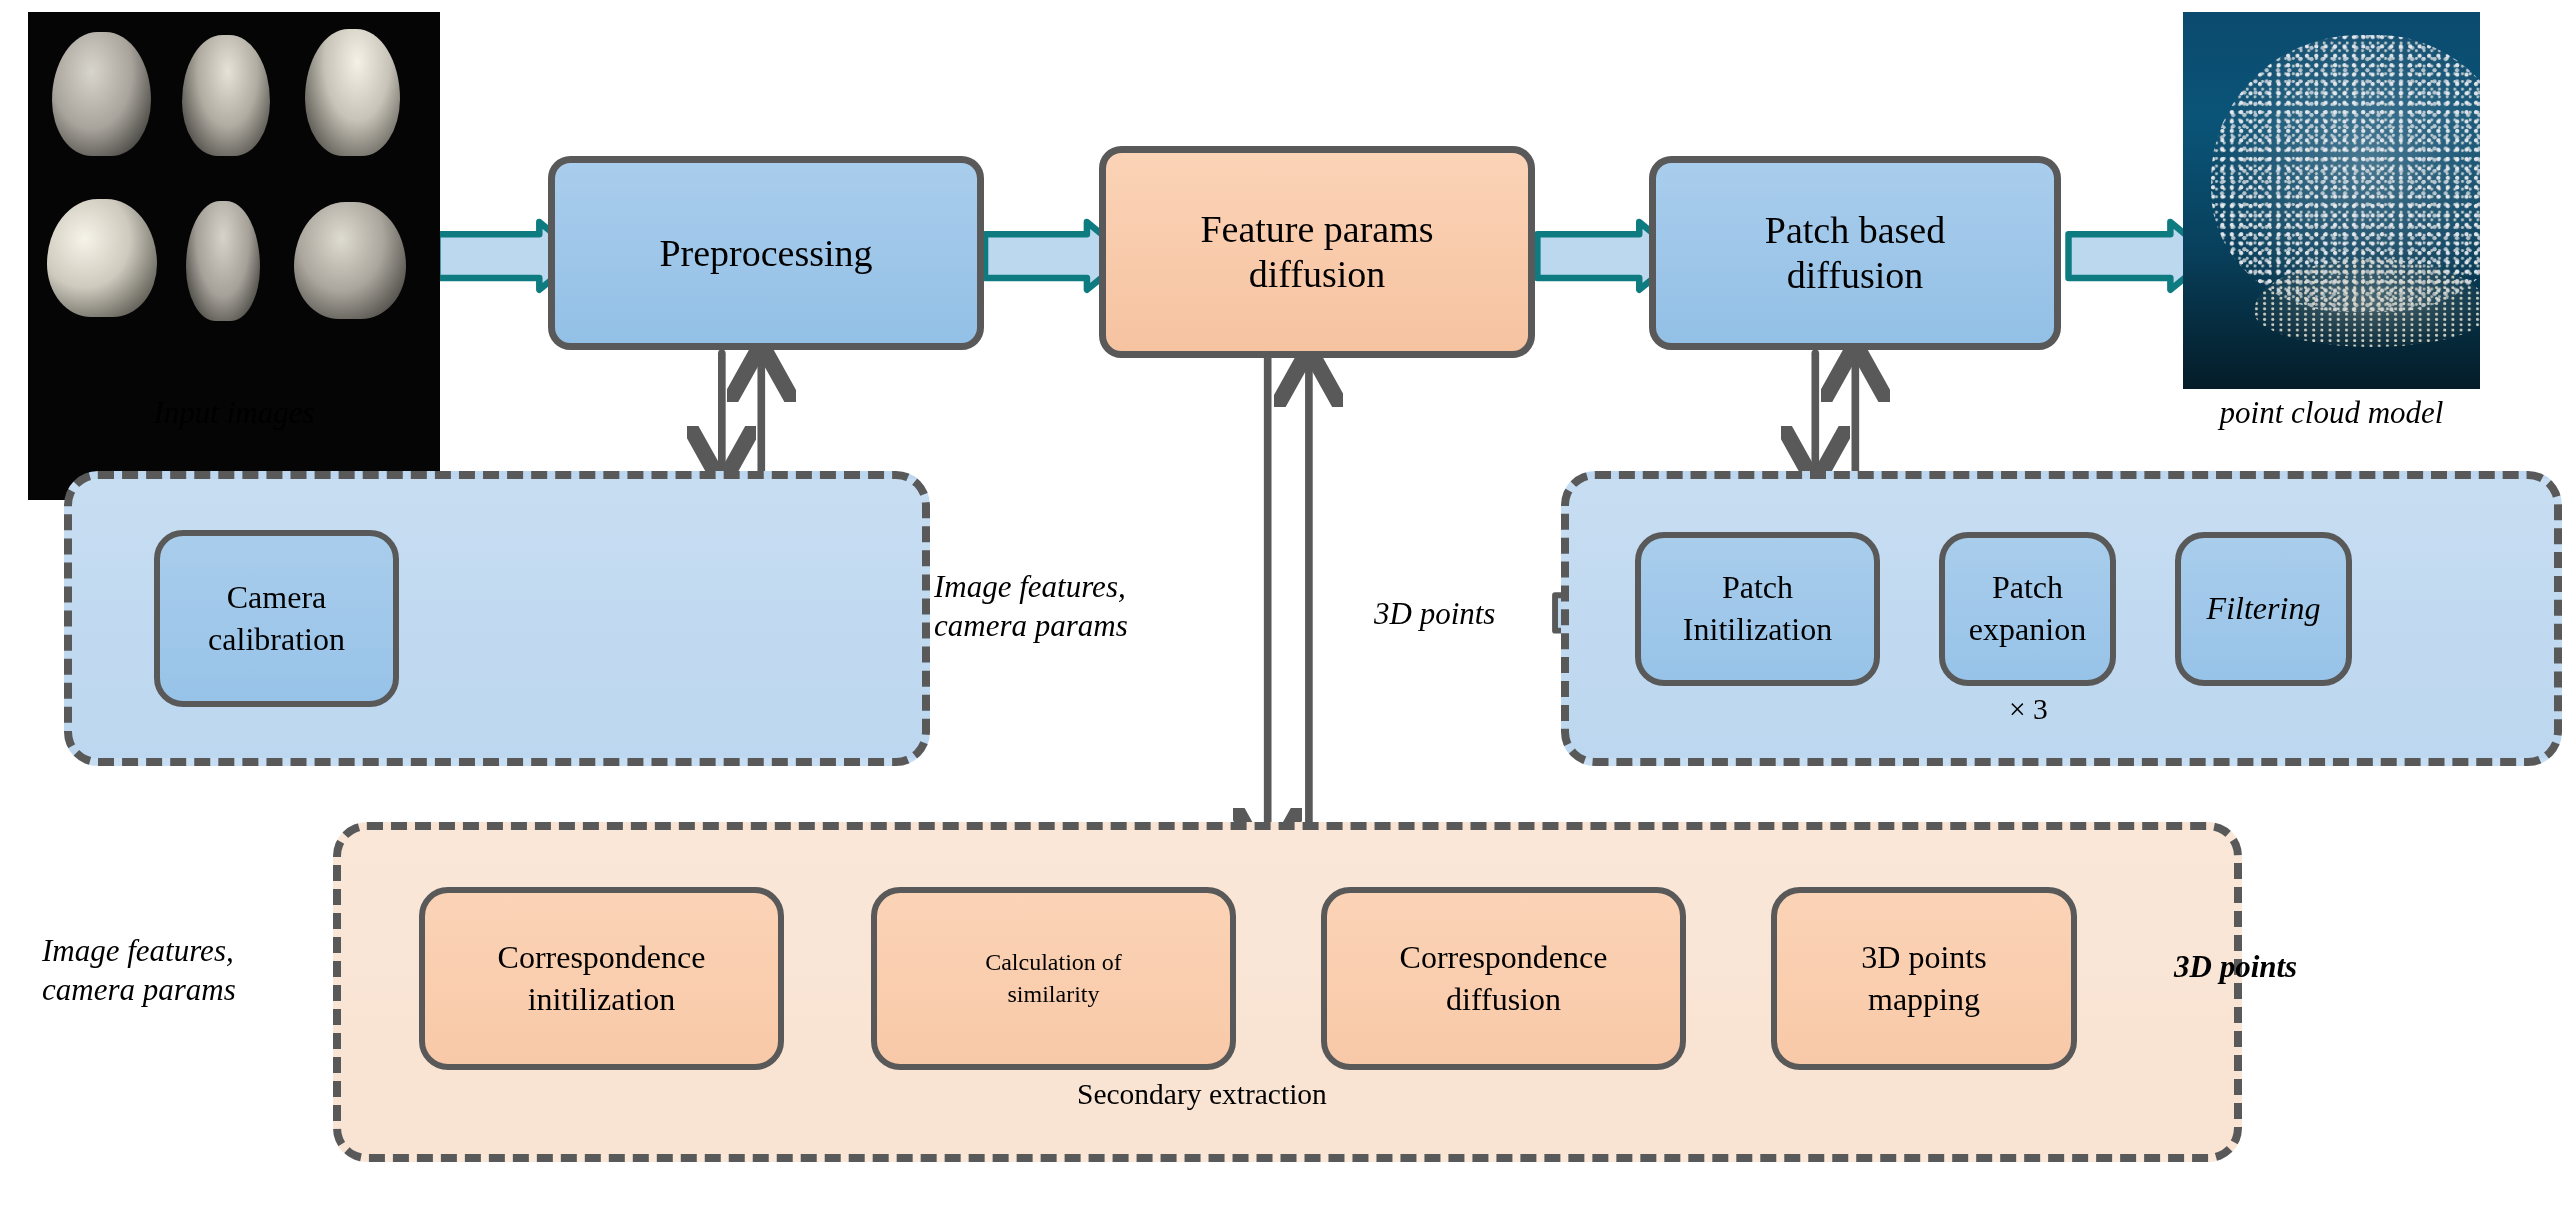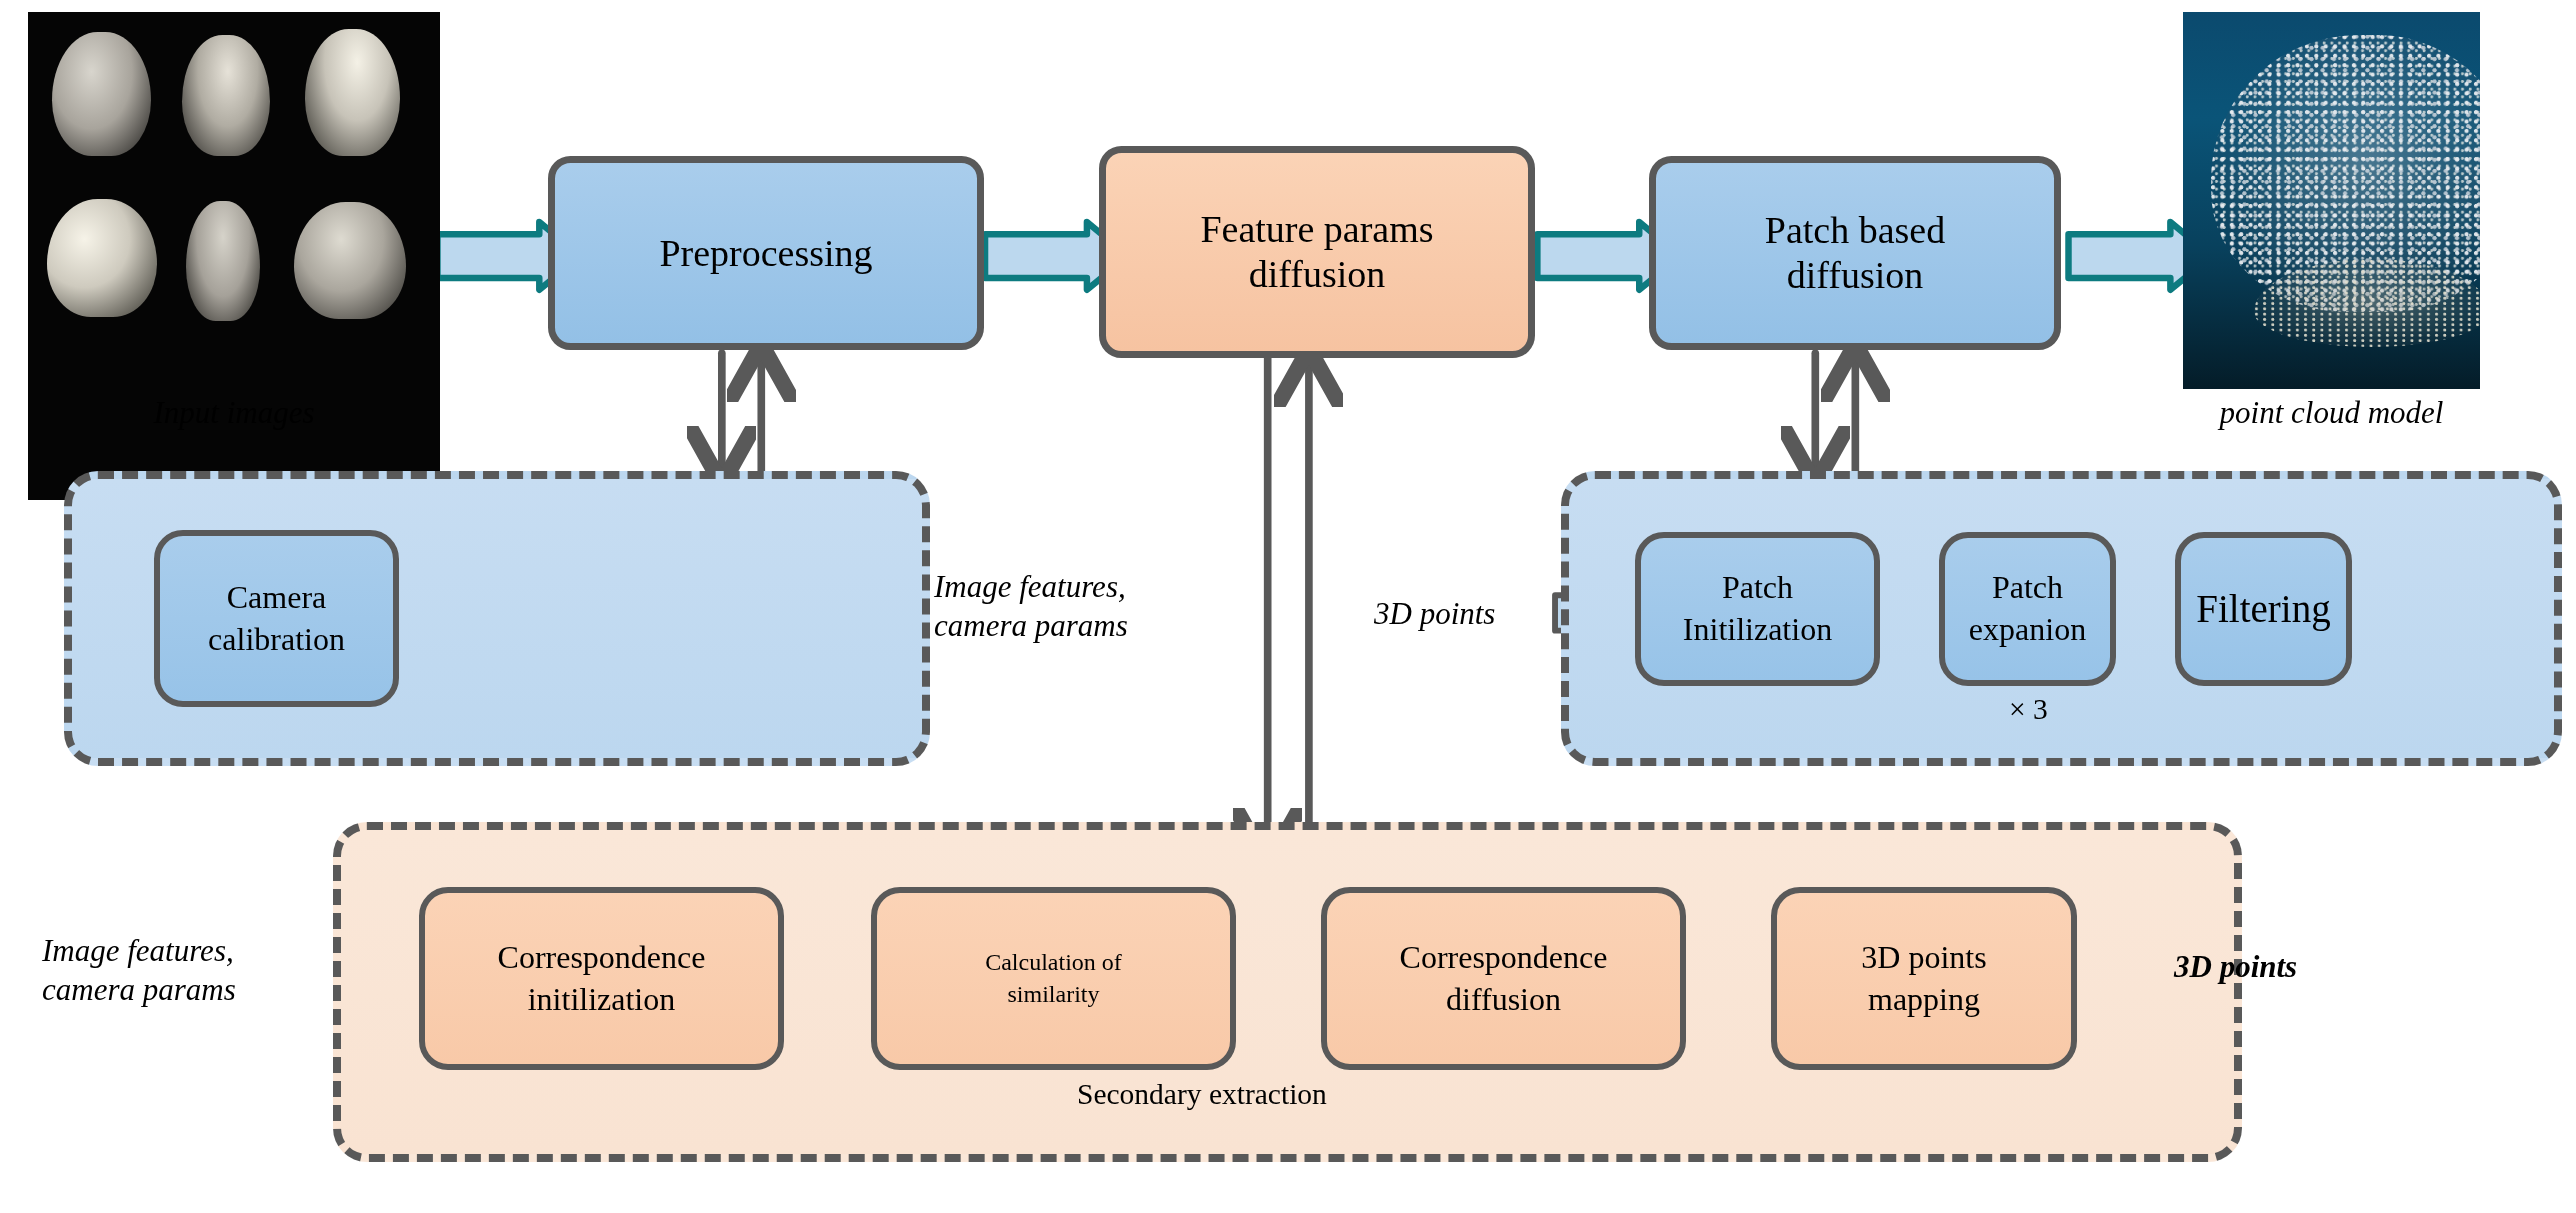--- a/index.html
+++ b/index.html
@@ -197,21 +197,21 @@
   </div>
   <div class="flabel" style="left:1374px;top:595px;">3D points</div>
   <div class="sub blue" style="left:1635px;top:532px;width:245px;height:154px;font-size:32px;white-space:pre-line;">
     <span>Patch
 Initilization</span>
   </div>
   <div class="sub blue" style="left:1939px;top:532px;width:177px;height:154px;font-size:32px;white-space:pre-line;">
     <span>Patch
 expanion</span>
   </div>
-  <div class="sub blue" style="left:2175px;top:532px;width:177px;height:154px;font-size:39px;">
+  <div class="sub blue" style="left:2175px;top:532px;width:177px;height:154px;font-size:32px;font-style:italic;">
     <span>Filtering</span>
   </div>
   <div class="plabel" style="left:2009px;top:693px;">× 3</div>
 
   <div class="group peach" style="left:333px;top:822px;width:1909px;height:340px;">
   </div>
   <div class="flabel" style="left:42px;top:932px;">Image features,
 camera params</div>
 
   <div class="sub peach" style="left:419px;top:887px;width:365px;height:183px;font-size:32px;white-space:pre-line;">

